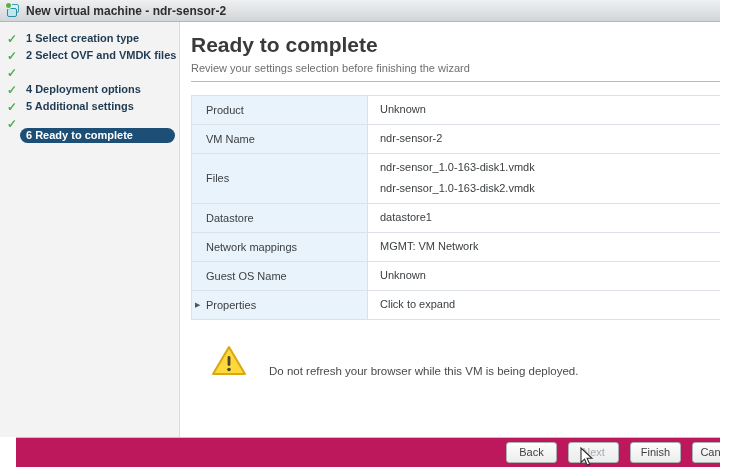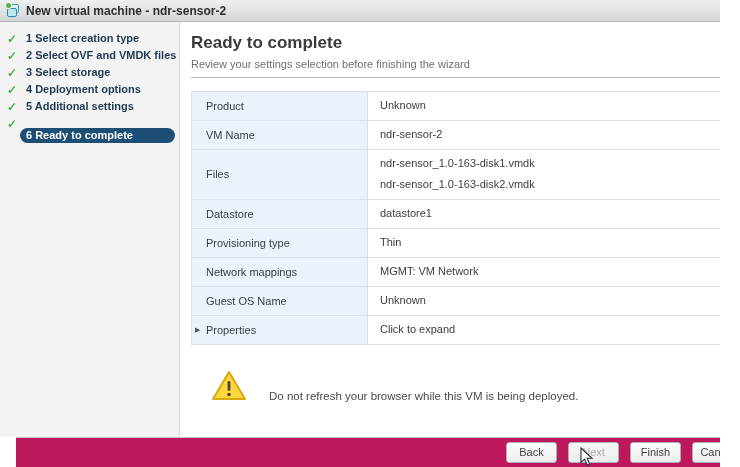--- a/index.html
+++ b/index.html
@@ -32,21 +32,21 @@
   .logo-zone { position:absolute; left:0; bottom:0; width:180px; height:305px; }
   .logo-zone svg { display:block; }
   .brand { position:absolute; left:0; bottom:18px; width:180px; text-align:center;
     color:#fff; font-size:26px; letter-spacing:-0.5px; }
   .brand .vm { font-weight:bold; }
   .brand .ware { font-weight:normal; }
   .brand sup { font-size:8px; vertical-align:18px; }
 
   
   .main { position:absolute; left:181px; top:22px; width:559px; height:415px; background:#fff; }
-  .page-title { font-size:17px; font-weight:bold; color:#3a3a3a; margin:11px 0 5px 10px; }
+  .page-title { font-size:21px; font-weight:bold; color:#3a3a3a; margin:11px 0 5px 10px; }
   .page-sub { font-size:11px; color:#6f6f6f; margin-left:10px; }
   .rule { border-bottom:1px solid #b9b9b9; margin:7px 13px 0 10px; }
 
   table.summary { border-collapse:collapse; margin:13px 15px 0 10px; width:535px;
     font-size:11px; color:#3c4043; }
   table.summary td { border:1px solid #dbe1e6; vertical-align:middle; }
   td.k { background:#e9f3fb; width:176px; padding:3px 8px 4px 14px; position:relative; }
   td.v { background:#fff; padding:3px 8px 4px 12px; }
   td.v .line { line-height:17px; padding:2px 0; }
   td.k .arrow { position:absolute; left:3px; top:50%; transform:translateY(-50%);
@@ -86,21 +86,20 @@
         <div class="step">
           <span class="check">✓</span>
           <span class="lbl">1 Select creation type</span>
         </div>
         <div class="step">
           <span class="check">✓</span>
           <span class="lbl">2 Select OVF and VMDK files</span>
         </div>
         <div class="step">
           <span class="check">✓</span>
-          <span class="lbl">3 Select storage</span>
         </div>
         <div class="step">
           <span class="check">✓</span>
           <span class="lbl">4 Deployment options</span>
         </div>
         <div class="step">
           <span class="check">✓</span>
           <span class="lbl">5 Additional settings</span>
         </div>
         <div class="step active">
@@ -133,26 +132,20 @@
             <td class="k"><span>Files</span></td>
             <td class="v">
               <div class="line">ndr-sensor_1.0-163-disk1.vmdk</div>
               <div class="line">ndr-sensor_1.0-163-disk2.vmdk</div>
             </td>
           </tr>
           <tr>
             <td class="k"><span>Datastore</span></td>
             <td class="v">
               <div class="line">datastore1</div>
-            </td>
-          </tr>
-          <tr>
-            <td class="k"><span>Provisioning type</span></td>
-            <td class="v">
-              <div class="line">Thin</div>
             </td>
           </tr>
           <tr>
             <td class="k"><span>Network mappings</span></td>
             <td class="v">
               <div class="line">MGMT: VM Network</div>
             </td>
           </tr>
           <tr>
             <td class="k"><span>Guest OS Name</span></td>

